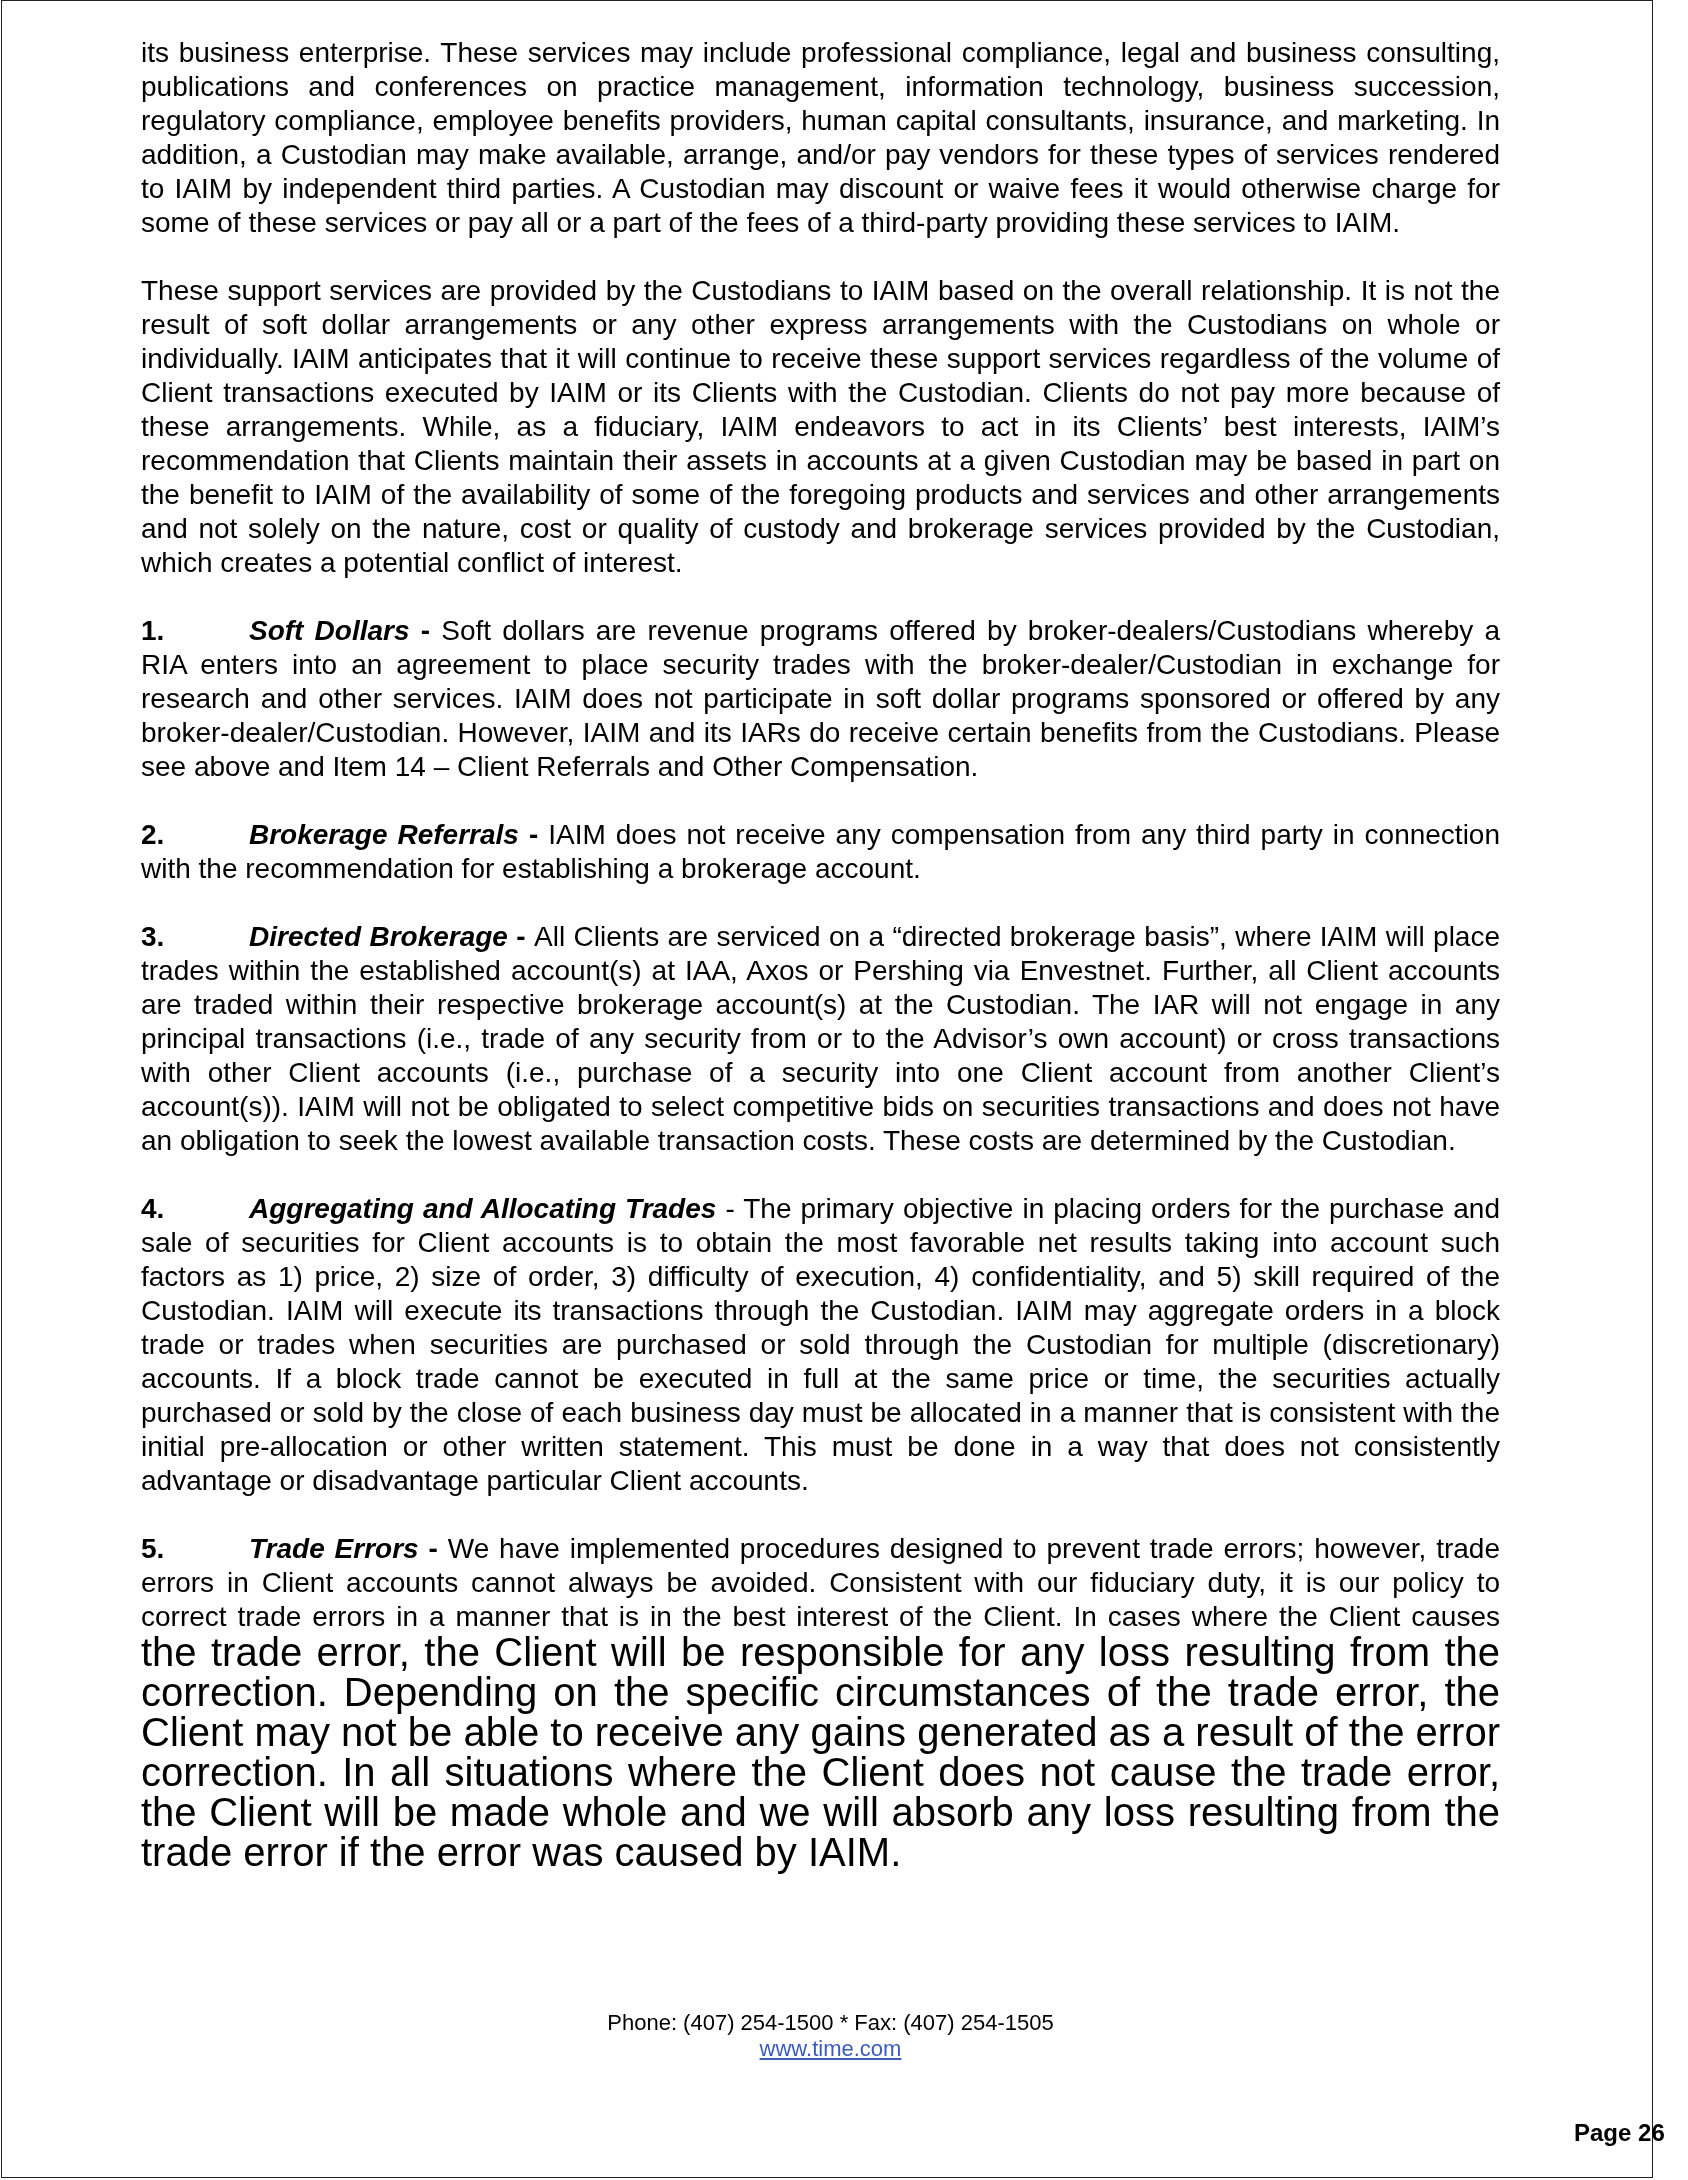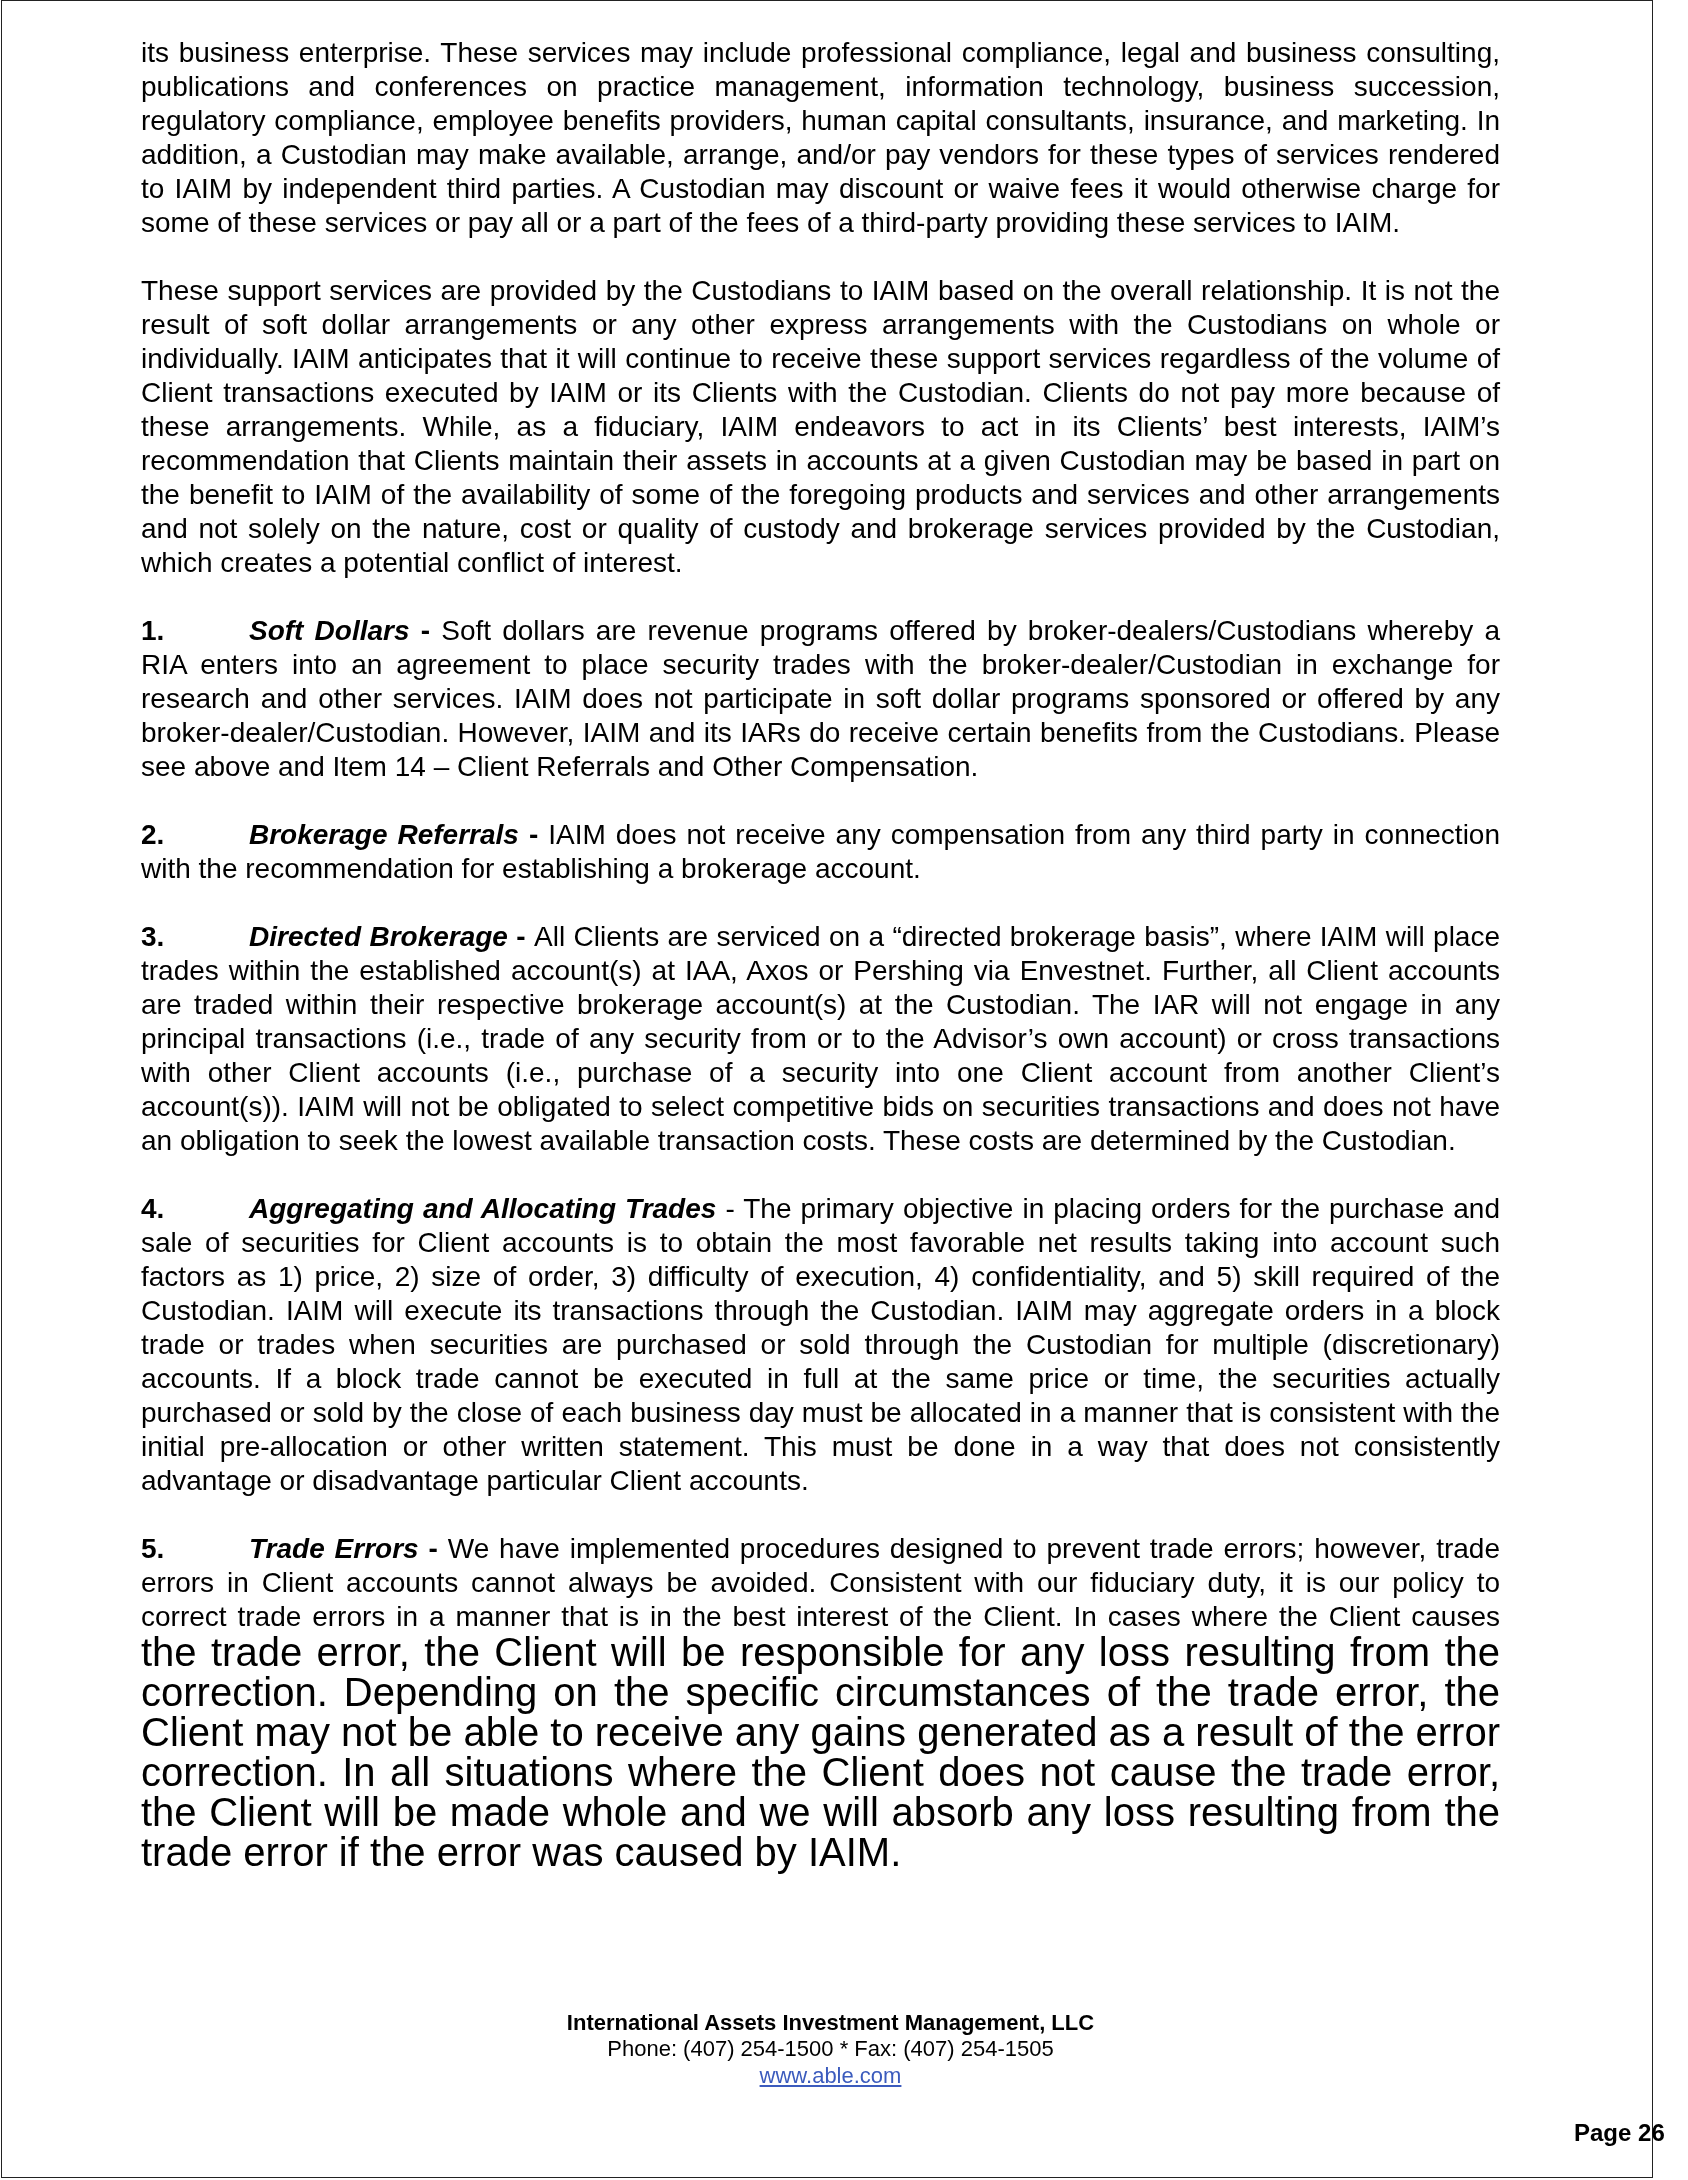--- a/index.html
+++ b/index.html
@@ -45,19 +45,18 @@
     <span class="item-num">4.</span><span class="item-title">Aggregating and Allocating Trades</span><span> - </span><span>The primary objective in placing orders for the purchase and sale of securities for Client accounts is to obtain the most favorable net results taking into account such factors as 1) price, 2) size of order, 3) difficulty of execution, 4) confidentiality, and 5) skill required of the Custodian. IAIM will execute its transactions through the Custodian. IAIM may aggregate orders in a block trade or trades when securities are purchased or sold through the Custodian for multiple (discretionary) accounts. If a block trade cannot be executed in full at the same price or time, the securities actually purchased or sold by the close of each business day must be allocated in a manner that is consistent with the initial pre-allocation or other written statement. This must be done in a way that does not consistently advantage or disadvantage particular Client accounts.</span>
   </p>
 
   <p>
     <span class="item-num">5.</span><span class="item-title">Trade Errors</span><span class="item-dash-bold"> - </span><span>We have implemented procedures designed to prevent trade errors; however, trade errors in Client accounts cannot always be avoided. Consistent with our fiduciary duty, it is our policy to correct trade errors in a manner that is in the best interest of the Client. In cases where the Client causes</span>
     <span class="large">the trade error, the Client will be responsible for any loss resulting from the correction. Depending on the specific circumstances of the trade error, the Client may not be able to receive any gains generated as a result of the error correction. In all situations where the Client does not cause the trade error, the Client will be made whole and we will absorb any loss resulting from the trade error if the error was caused by IAIM.</span>
   </p>
 </div>
 
 <div class="footer">
-  <div class="company">International Assets Investment Management, LLC</div>
   <div>Phone: (407) 254-1500 * Fax: (407) 254-1505</div>
-  <div><a>www.able.com</a></div>
+  <div><a>www.time.com</a></div>
 </div>
 
 <div class="page-num">Page 26</div>
 
 
 </body></html>

